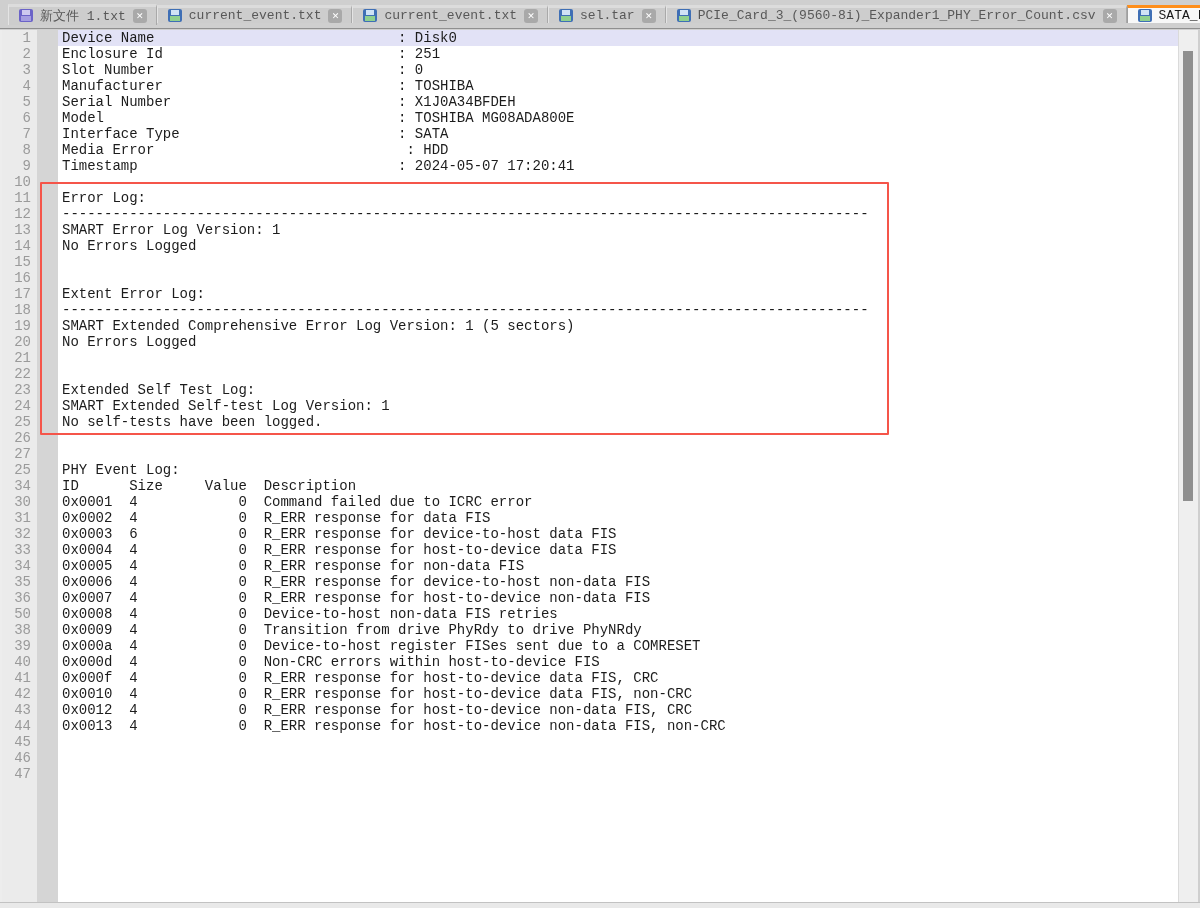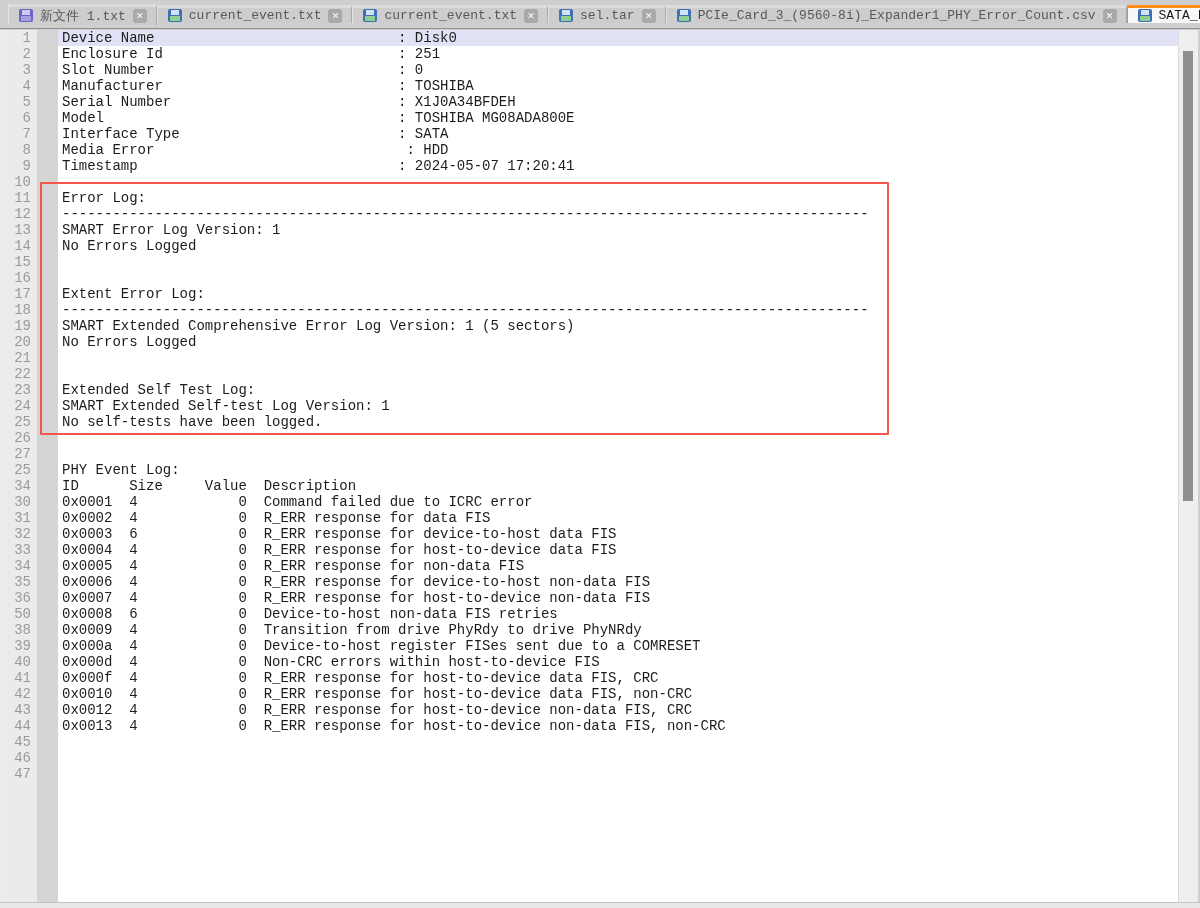--- a/index.html
+++ b/index.html
@@ -195,21 +195,21 @@
       <div class="line"></div>
       <div class="line">PHY Event Log:</div>
       <div class="line">ID      Size     Value  Description</div>
       <div class="line">0x0001  4            0  Command failed due to ICRC error</div>
       <div class="line">0x0002  4            0  R_ERR response for data FIS</div>
       <div class="line">0x0003  6            0  R_ERR response for device-to-host data FIS</div>
       <div class="line">0x0004  4            0  R_ERR response for host-to-device data FIS</div>
       <div class="line">0x0005  4            0  R_ERR response for non-data FIS</div>
       <div class="line">0x0006  4            0  R_ERR response for device-to-host non-data FIS</div>
       <div class="line">0x0007  4            0  R_ERR response for host-to-device non-data FIS</div>
-      <div class="line">0x0008  6            0  Device-to-host non-data FIS retries</div>
+      <div class="line">0x0008  4            0  Device-to-host non-data FIS retries</div>
       <div class="line">0x0009  4            0  Transition from drive PhyRdy to drive PhyNRdy</div>
       <div class="line">0x000a  4            0  Device-to-host register FISes sent due to a COMRESET</div>
       <div class="line">0x000d  4            0  Non-CRC errors within host-to-device FIS</div>
       <div class="line">0x000f  4            0  R_ERR response for host-to-device data FIS, CRC</div>
       <div class="line">0x0010  4            0  R_ERR response for host-to-device data FIS, non-CRC</div>
       <div class="line">0x0012  4            0  R_ERR response for host-to-device non-data FIS, CRC</div>
       <div class="line">0x0013  4            0  R_ERR response for host-to-device non-data FIS, non-CRC</div>
       <div class="line"></div>
       <div class="line"></div>
     </div>

